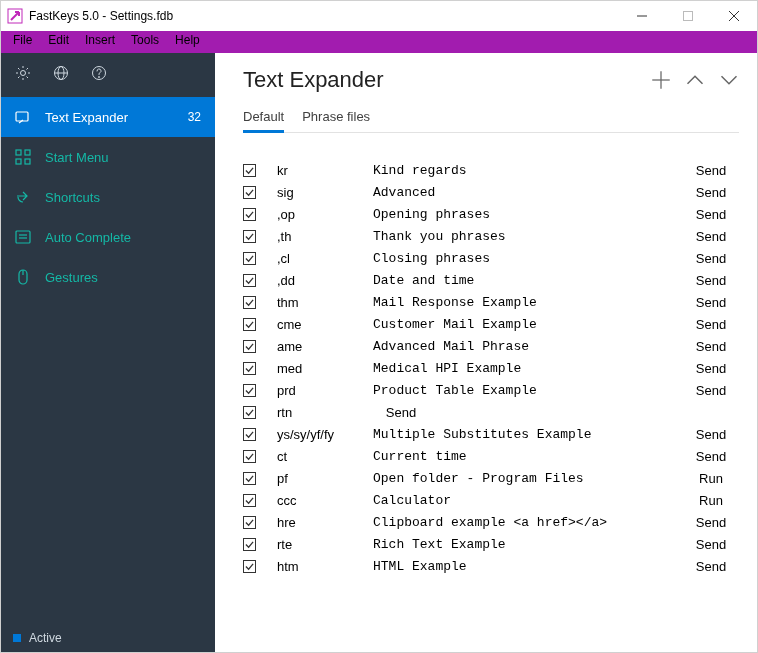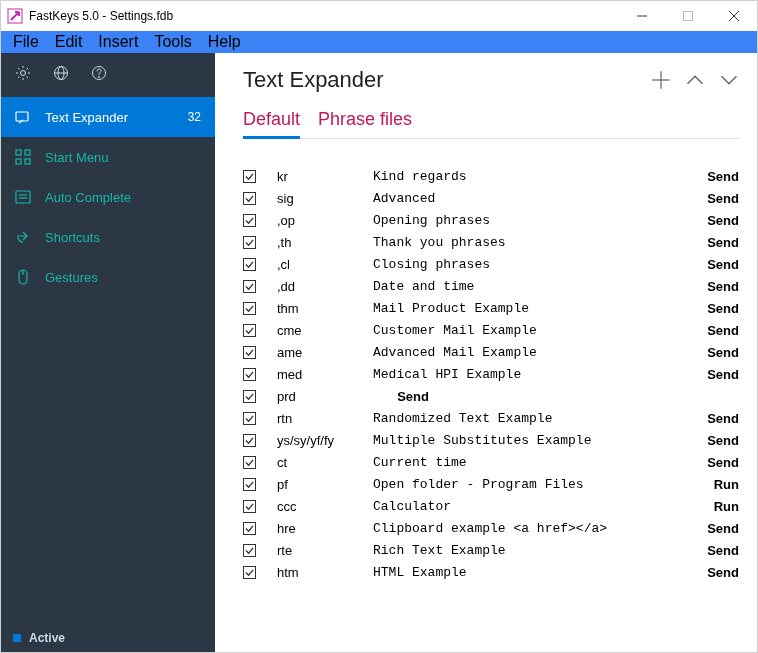--- a/index.html
+++ b/index.html
@@ -33,24 +33,24 @@
 .win-btn {
   width: 46px; height: 30px;
   display: flex; align-items: center; justify-content: center;
   color: #555;
 }
 .win-btn svg { width: 10px; height: 10px; }
 
 .menubar {
   height: 22px;
   display: flex;
-  align-items: center;
+  align-items: flex-start;
   padding-left: 4px;
-  font-size: 16px;
-  background: #3b82f6;
+  font-size: 12px;
+  background: #a21caf;
 }
 .menubar .menu-item { padding: 2px 8px; cursor: default; }
 
 .main {
   flex: 1;
   display: flex;
   overflow: hidden;
 }
 
 .sidebar {
@@ -92,21 +92,20 @@
 .nav-item .nav-count { font-size: 12px; }
 .sidebar-footer {
   margin-top: auto;
   height: 28px;
   display: flex;
   align-items: center;
   padding-left: 12px;
   gap: 8px;
   font-size: 12px;
   color: #cfd8e0;
-  font-weight: bold;
 }
 .status-dot {
   width: 8px; height: 8px;
   background: #0078d7;
 }
 
 .content {
   flex: 1;
   background: #fff;
   display: flex;
@@ -135,22 +134,22 @@
 }
 
 .tabs {
   display: flex;
   gap: 18px;
   margin-top: 10px;
   border-bottom: 1px solid #e2e2e2;
 }
 .tab {
   padding: 6px 0 8px 0;
-  font-size: 18px;
-  color: #be185d;
+  font-size: 13px;
+  color: #404040;
   cursor: default;
   position: relative;
 }
 .tab.active::after {
   content: "";
   position: absolute;
   left: 0; right: 0; bottom: -1px;
   height: 3px;
   background: #0078d7;
 }
@@ -163,21 +162,21 @@
 .row {
   display: flex;
   align-items: center;
   height: 22px;
   font-size: 13px;
   color: #000;
 }
 .col-check { width: 30px; display:flex; align-items:center; }
 .col-trigger { width: 100px; padding-left: 4px; }
 .col-desc { flex: 1; font-family: Liberation Mono, monospace; }
-.col-action { width: 56px; text-align: right; font-weight: bold; }
+.col-action { width: 56px; text-align: center; }
 .chk {
   width: 13px; height: 13px;
   border: 1px solid #333;
   display: inline-flex;
   align-items: center; justify-content: center;
 }
 .chk svg { width: 9px; height: 9px; stroke: #333; }
 </style>
 </head>
 <body>
@@ -262,34 +261,34 @@
               <rect x="10" y="1" width="5" height="5"></rect>
               <rect x="1" y="10" width="5" height="5"></rect>
               <rect x="10" y="10" width="5" height="5"></rect>
             </svg>
         </span>
         <span class="nav-label">Start Menu</span>
       </div>
       <div class="nav-item">
         <span class="nav-icon">
           <svg viewBox="0 0 16 16" fill="none" stroke="currentColor" stroke-width="1.2">
+              <path d="M3 8 a5 5 0 0 0 5 5 M8 3 l4 4 l-4 4 M2 7 h10"></path>
+            </svg>
+        </span>
+        <span class="nav-label">Shortcuts</span>
+      </div>
+      <div class="nav-item">
+        <span class="nav-icon">
+          <svg viewBox="0 0 16 16" fill="none" stroke="currentColor" stroke-width="1.2">
               <rect x="1" y="2" width="14" height="12" rx="1"></rect>
               <line x1="4" y1="6" x2="12" y2="6"></line>
               <line x1="4" y1="9" x2="12" y2="9"></line>
             </svg>
         </span>
         <span class="nav-label">Auto Complete</span>
-      </div>
-      <div class="nav-item">
-        <span class="nav-icon">
-          <svg viewBox="0 0 16 16" fill="none" stroke="currentColor" stroke-width="1.2">
-              <path d="M3 8 a5 5 0 0 0 5 5 M8 3 l4 4 l-4 4 M2 7 h10"></path>
-            </svg>
-        </span>
-        <span class="nav-label">Shortcuts</span>
       </div>
       <div class="nav-item">
         <span class="nav-icon">
           <svg viewBox="0 0 16 16" fill="none" stroke="currentColor" stroke-width="1.2">
               <rect x="4" y="1" width="8" height="14" rx="4"></rect>
               <line x1="8" y1="1" x2="8" y2="6"></line>
             </svg>
         </span>
         <span class="nav-label">Gestures</span>
       </div>
@@ -403,21 +402,21 @@
         </div>
         <div class="row">
           <div class="col-check">
             <span class="chk">
               <svg viewBox="0 0 10 10" fill="none" stroke-width="1.4">
                 <path d="M1 5 L4 8 L9 2"></path>
               </svg>
             </span>
           </div>
           <div class="col-trigger">thm</div>
-          <div class="col-desc">Mail Product Example</div>
+          <div class="col-desc">Mail Response Example</div>
           <div class="col-action">Send</div>
         </div>
         <div class="row">
           <div class="col-check">
             <span class="chk">
               <svg viewBox="0 0 10 10" fill="none" stroke-width="1.4">
                 <path d="M1 5 L4 8 L9 2"></path>
               </svg>
             </span>
           </div>
@@ -427,21 +426,21 @@
         </div>
         <div class="row">
           <div class="col-check">
             <span class="chk">
               <svg viewBox="0 0 10 10" fill="none" stroke-width="1.4">
                 <path d="M1 5 L4 8 L9 2"></path>
               </svg>
             </span>
           </div>
           <div class="col-trigger">ame</div>
-          <div class="col-desc">Advanced Mail Example</div>
+          <div class="col-desc">Advanced Mail Phrase</div>
           <div class="col-action">Send</div>
         </div>
         <div class="row">
           <div class="col-check">
             <span class="chk">
               <svg viewBox="0 0 10 10" fill="none" stroke-width="1.4">
                 <path d="M1 5 L4 8 L9 2"></path>
               </svg>
             </span>
           </div>
@@ -451,32 +450,32 @@
         </div>
         <div class="row">
           <div class="col-check">
             <span class="chk">
               <svg viewBox="0 0 10 10" fill="none" stroke-width="1.4">
                 <path d="M1 5 L4 8 L9 2"></path>
               </svg>
             </span>
           </div>
           <div class="col-trigger">prd</div>
+          <div class="col-desc">Product Table Example</div>
           <div class="col-action">Send</div>
         </div>
         <div class="row">
           <div class="col-check">
             <span class="chk">
               <svg viewBox="0 0 10 10" fill="none" stroke-width="1.4">
                 <path d="M1 5 L4 8 L9 2"></path>
               </svg>
             </span>
           </div>
           <div class="col-trigger">rtn</div>
-          <div class="col-desc">Randomized Text Example</div>
           <div class="col-action">Send</div>
         </div>
         <div class="row">
           <div class="col-check">
             <span class="chk">
               <svg viewBox="0 0 10 10" fill="none" stroke-width="1.4">
                 <path d="M1 5 L4 8 L9 2"></path>
               </svg>
             </span>
           </div>

